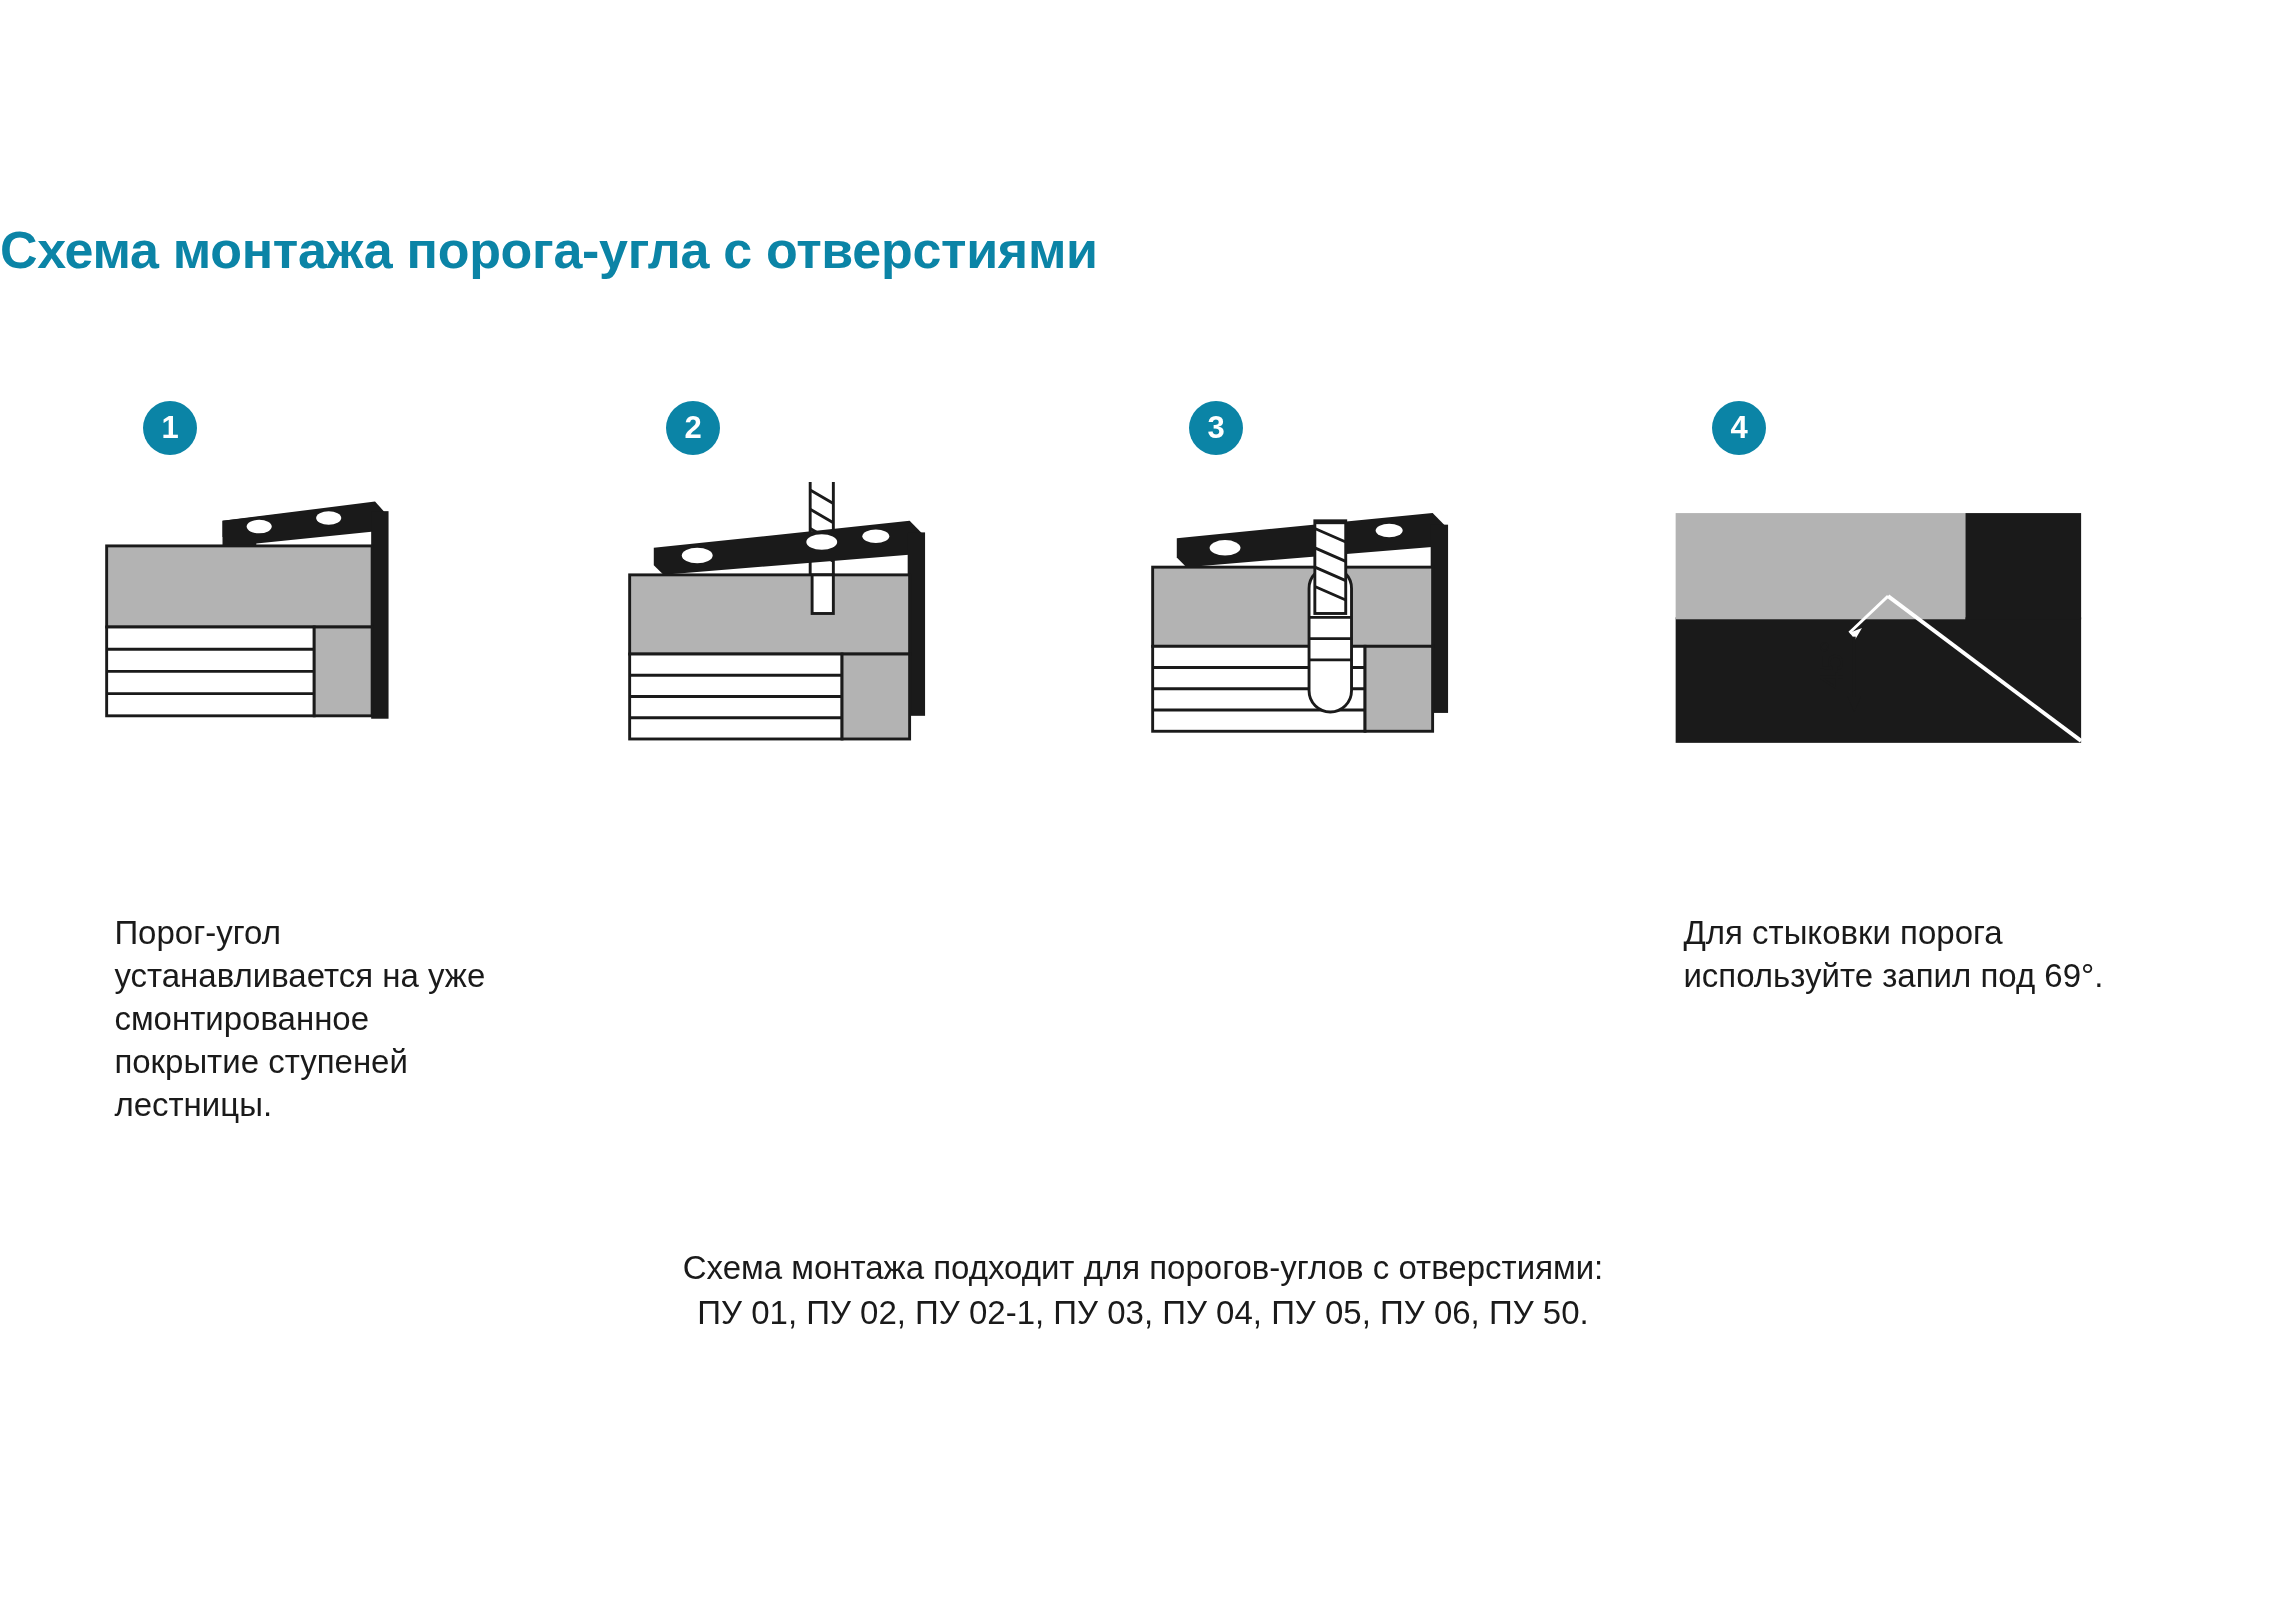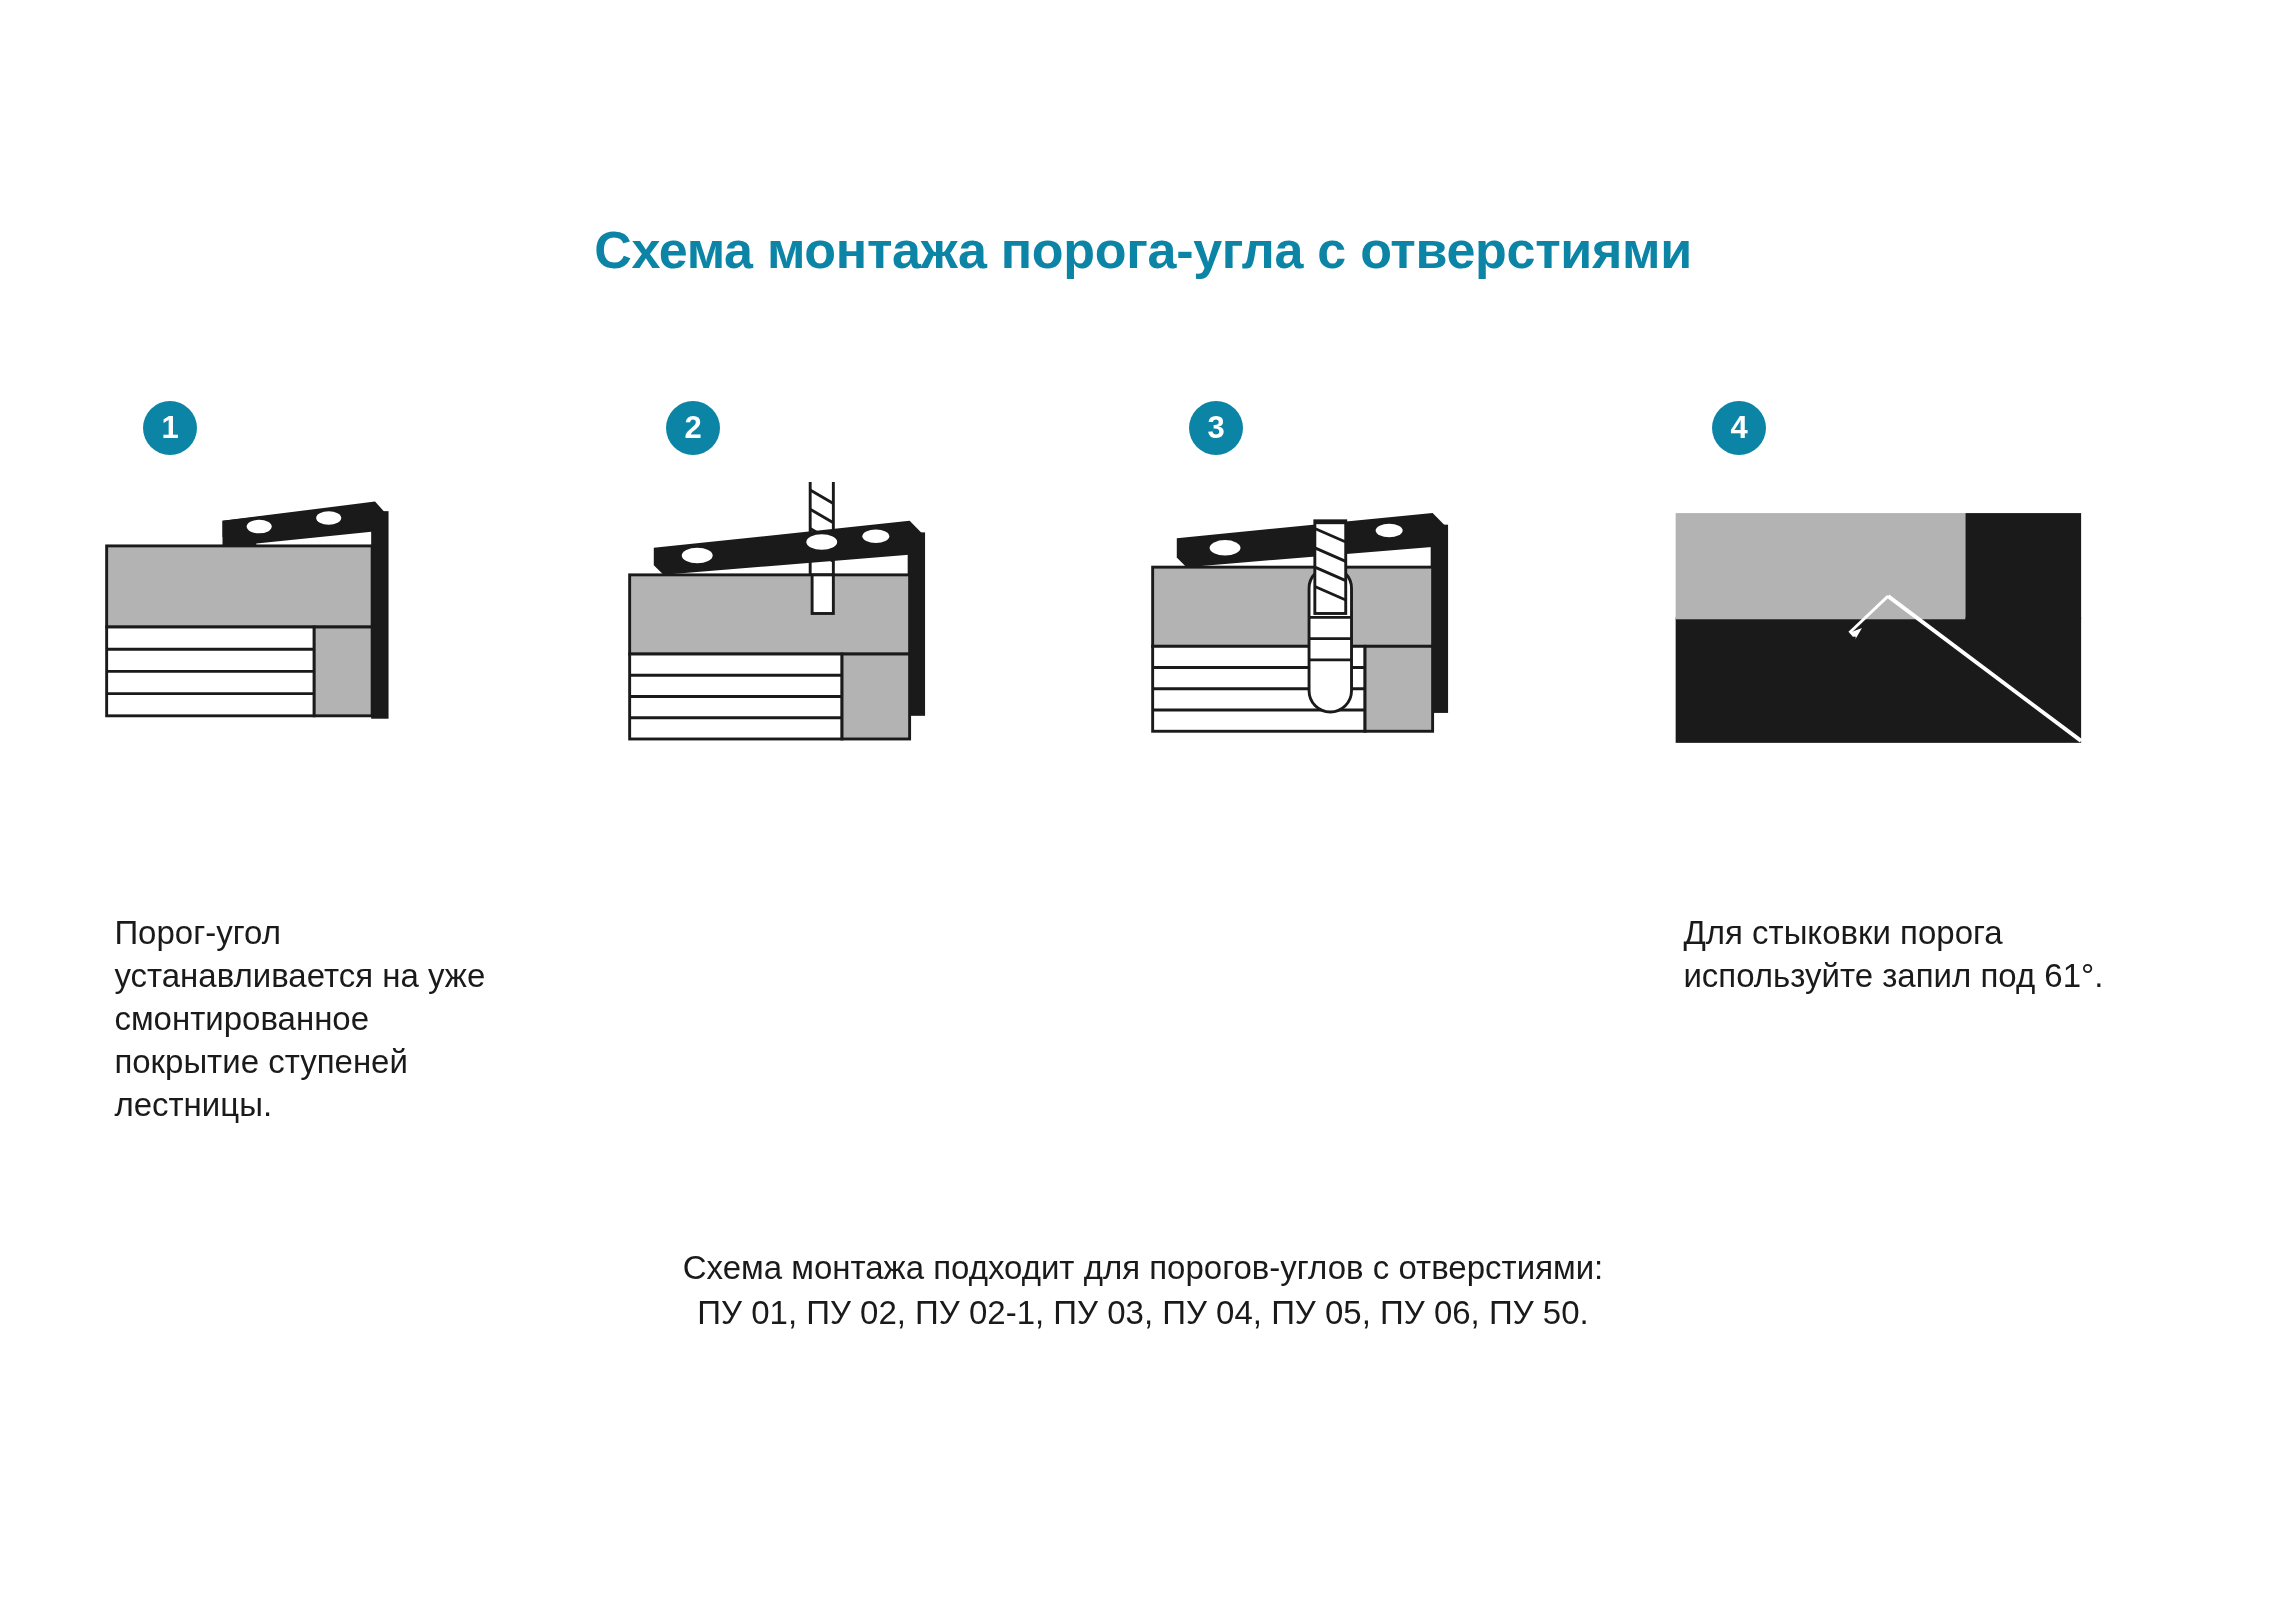--- a/index.html
+++ b/index.html
@@ -18,21 +18,21 @@
     position: relative;
     width: 2286px;
     height: 1601px;
     box-sizing: border-box;
   }
   .title {
     position: absolute;
     top: 220px;
     left: 0;
     width: 100%;
-    text-align: center;
+    text-align: left;
     font-size: 52px;
     font-weight: bold;
     color: #0b84a6;
     letter-spacing: -0.3px;
   }
   .steps {
     position: absolute;
     top: 401px;
     left: 97px;
     width: 2093px;
@@ -213,21 +213,21 @@
           <line x1="230" y1="118" x2="430" y2="268" stroke="#ffffff" stroke-width="4"></line>
 
           <line x1="230" y1="118" x2="190" y2="156" stroke="#ffffff" stroke-width="3"></line>
           <polygon points="190,156 203,151 196,163" fill="#ffffff"></polygon>
           <line x1="195" y1="160" x2="195" y2="232" stroke="#1a1a1a" stroke-width="3"></line>
           <polygon points="195,238 188,222 202,222" fill="#1a1a1a"></polygon>
           <text x="183" y="215" fill="#1a1a1a" font-family="Liberation Sans, sans-serif" font-size="34" transform="rotate(-90 183 215)">45°</text>
         </svg>
       </div>
       <div class="caption">Для стыковки порога
-используйте запил под 61°.</div>
+используйте запил под 69°.</div>
     </div>
 
   </div>
 
   <div class="footnote">Схема монтажа подходит для порогов-углов с отверстиями:
 ПУ 01, ПУ 02, ПУ 02-1, ПУ 03, ПУ 04, ПУ 05, ПУ 06, ПУ 50.</div>
 </div>
 
 
 </body></html>

